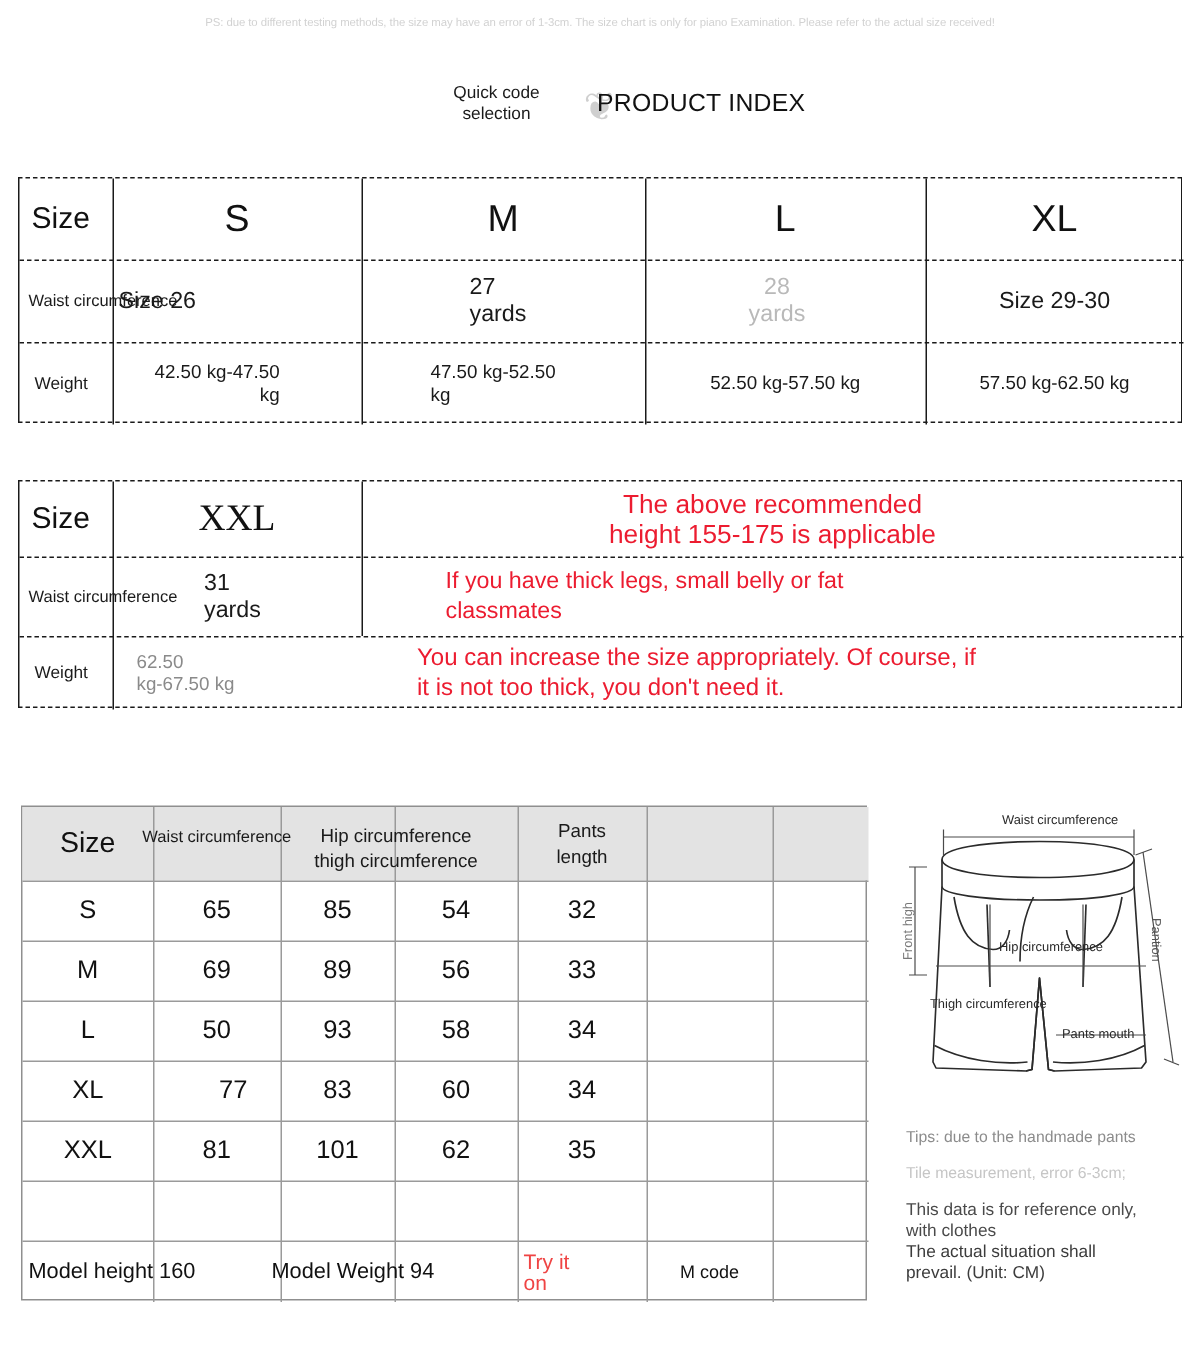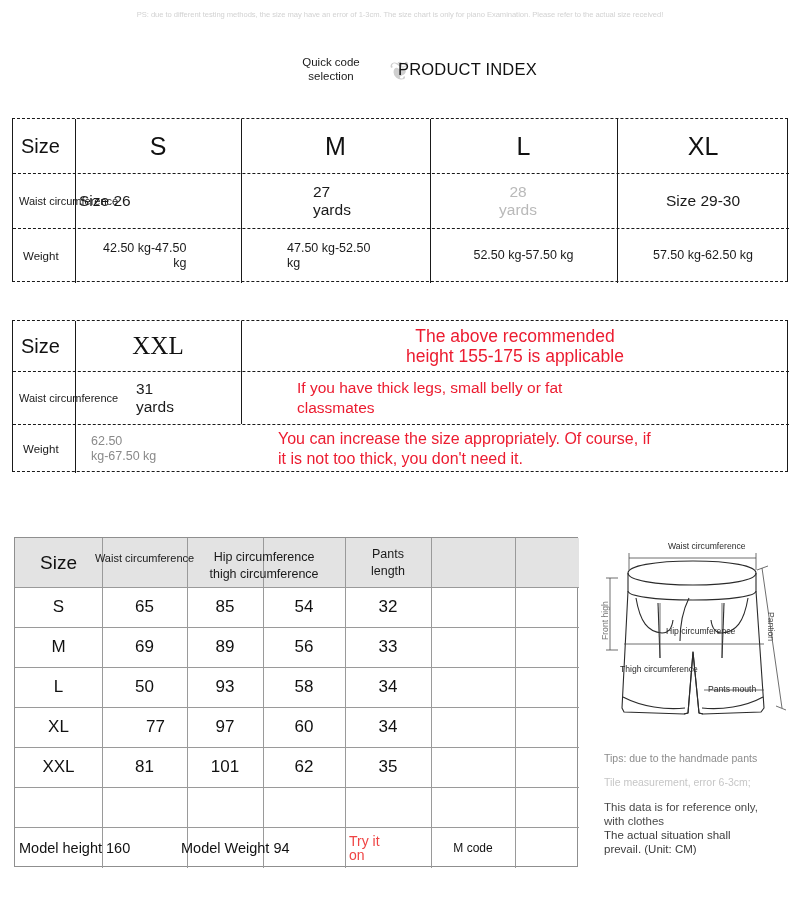--- a/index.html
+++ b/index.html
@@ -334,21 +334,21 @@
   <div class="cell c-mid j-cent t3-num" style="left:330px;top:89px;  width:86px; height:40px;">33</div>
 
   <div class="cell c-mid j-cent t3-sz" style="left:0;    top:129px; width:87px; height:40px;">L</div>
   <div class="cell c-mid j-cent t3-num" style="left:87px; top:129px; width:85px; height:40px;">50</div>
   <div class="cell c-mid j-cent t3-num" style="left:172px;top:129px; width:76px; height:40px;">93</div>
   <div class="cell c-mid j-cent t3-num" style="left:248px;top:129px; width:82px; height:40px;">58</div>
   <div class="cell c-mid j-cent t3-num" style="left:330px;top:129px; width:86px; height:40px;">34</div>
 
   <div class="cell c-mid j-cent t3-sz" style="left:0;    top:169px; width:87px; height:40px;">XL</div>
   <div class="cell c-mid j-cent t3-num" style="left:87px; top:169px; width:85px; height:40px;margin-left:11px;">77</div>
-  <div class="cell c-mid j-cent t3-num" style="left:172px;top:169px; width:76px; height:40px;">97</div>
+  <div class="cell c-mid j-cent t3-num" style="left:172px;top:169px; width:76px; height:40px;">83</div>
   <div class="cell c-mid j-cent t3-num" style="left:248px;top:169px; width:82px; height:40px;">60</div>
   <div class="cell c-mid j-cent t3-num" style="left:330px;top:169px; width:86px; height:40px;">34</div>
 
   <div class="cell c-mid j-cent t3-sz" style="left:0;    top:209px; width:87px; height:40px;">XXL</div>
   <div class="cell c-mid j-cent t3-num" style="left:87px; top:209px; width:85px; height:40px;">81</div>
   <div class="cell c-mid j-cent t3-num" style="left:172px;top:209px; width:76px; height:40px;">101</div>
   <div class="cell c-mid j-cent t3-num" style="left:248px;top:209px; width:82px; height:40px;">62</div>
   <div class="cell c-mid j-cent t3-num" style="left:330px;top:209px; width:86px; height:40px;">35</div>
 
   <div class="cell c-mid j-left t3-foot" style="left:4px; top:289px; width:180px; height:41px;">Model height 160</div>

